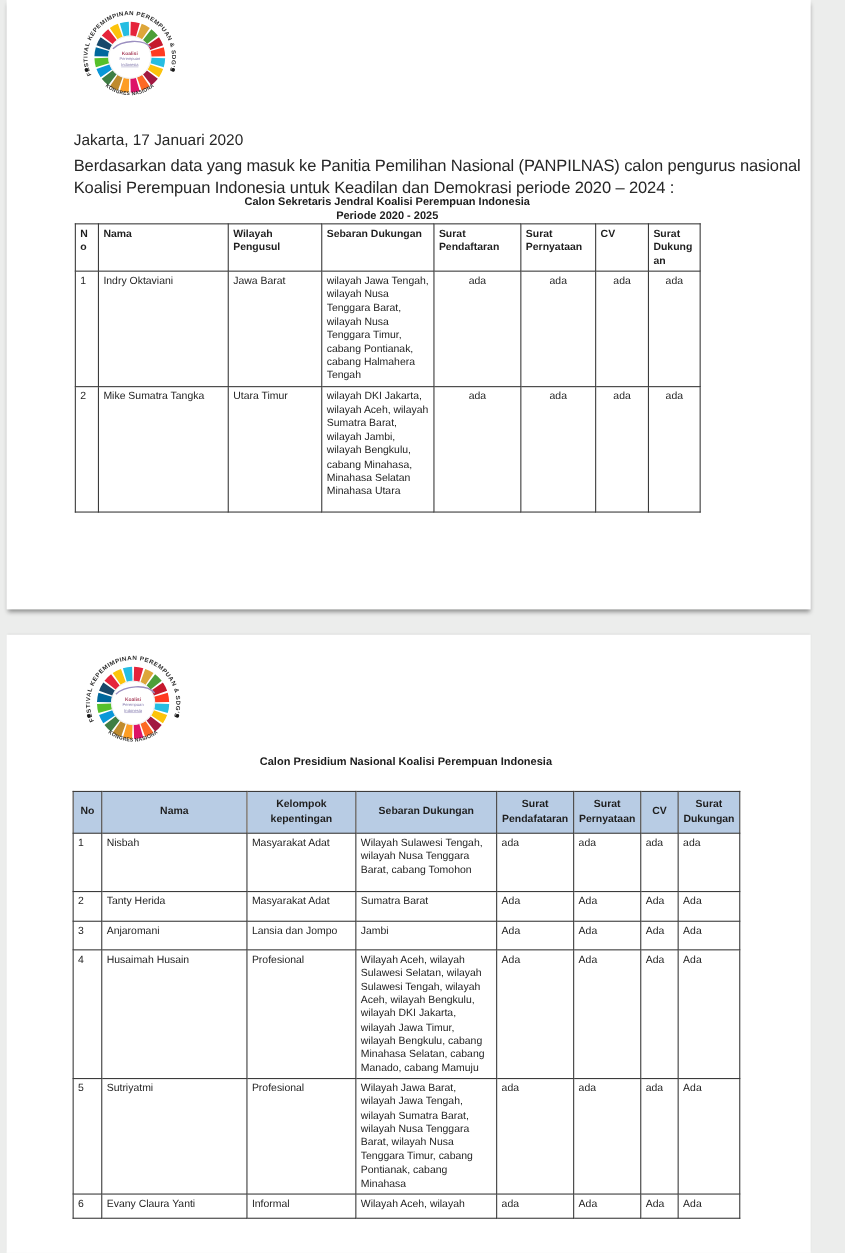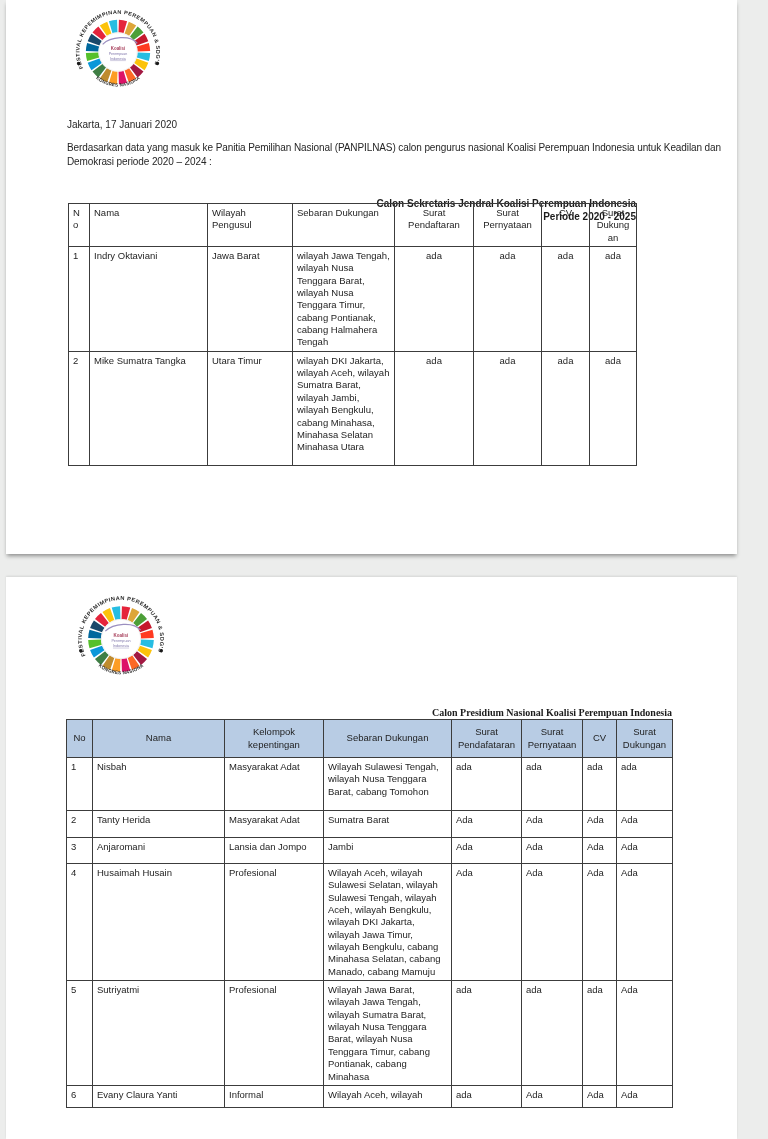--- a/index.html
+++ b/index.html
@@ -12,41 +12,41 @@
   }
   .page{
     position:absolute;left:6px;width:731px;background:#fff;
   }
   #page1{top:0;height:554px;box-shadow:0 3px 4px -1px rgba(0,0,0,0.40);}
   #page2{top:577px;height:562px;box-shadow:0 -1px 2px rgba(0,0,0,0.10);}
   .logo{position:absolute;}
   #page1 .logo{left:64px;top:4px;width:96px;height:96px;}
   #page2 .logo{left:66px;top:13px;width:98px;height:98px;}
   .dateline{
-    position:absolute;left:61px;top:119px;font-size:10px;color:#262626;
+    position:absolute;left:61px;top:119px;font-size:14px;color:#262626;
   }
   .intro{
-    position:absolute;left:61px;top:141px;width:668px;font-size:10px;
+    position:absolute;left:61px;top:141px;width:668px;font-size:15px;
     line-height:1.35;color:#262626;letter-spacing:-0.1px;
   }
-  .titleblock{position:absolute;text-align:right;font-weight:bold;color:#1c1c1c;margin-top:20px;}
+  .titleblock{position:absolute;text-align:center;font-weight:bold;color:#1c1c1c;}
   #page1 .titleblock{left:62px;top:177px;width:568px;font-size:10px;line-height:1.3;}
-  #page2 .titleblock{left:60px;top:109px;width:606px;font-size:10px;line-height:1.35;font-family:Liberation Serif, serif;}
+  #page2 .titleblock{left:60px;top:109px;width:606px;font-size:10px;line-height:1.35;}
   table{
     position:absolute;border-collapse:collapse;table-layout:fixed;
     font-size:9.5px;line-height:1.3;color:#1e1e1e;
   }
   td,th{
     border:1px solid #3c3c3c;vertical-align:top;padding:3px 4px 2px 4px;
     overflow:hidden;word-wrap:break-word;
   }
-  th{font-weight:normal;}
+  th{font-weight:bold;}
   #table1{left:62px;top:203px;width:568px;}
   #table1 th{text-align:left;}
-  #table1 th.c{text-align:center;}
+  #table1 th.c{}
   #table1 td.c{text-align:center;}
   #table2{left:60px;top:142px;width:606px;}
   #table2 th{background:#b8cce4;text-align:center;vertical-align:middle;padding:3px 2px;}
   #table2 td{text-align:left;}
   .arcText{font-size:5.5px;font-weight:bold;fill:#2c2c2c;letter-spacing:0.4px;}
   .arcTextB{font-size:5px;font-weight:bold;fill:#2c2c2c;letter-spacing:0.3px;}
   .ctr1{font-size:4.6px;fill:#a8405c;font-weight:bold;}
   .ctr2{font-size:3.8px;fill:#8279ad;}
   .ctr3{font-size:3.8px;fill:#8279ad;text-decoration:underline;}
 </style>

